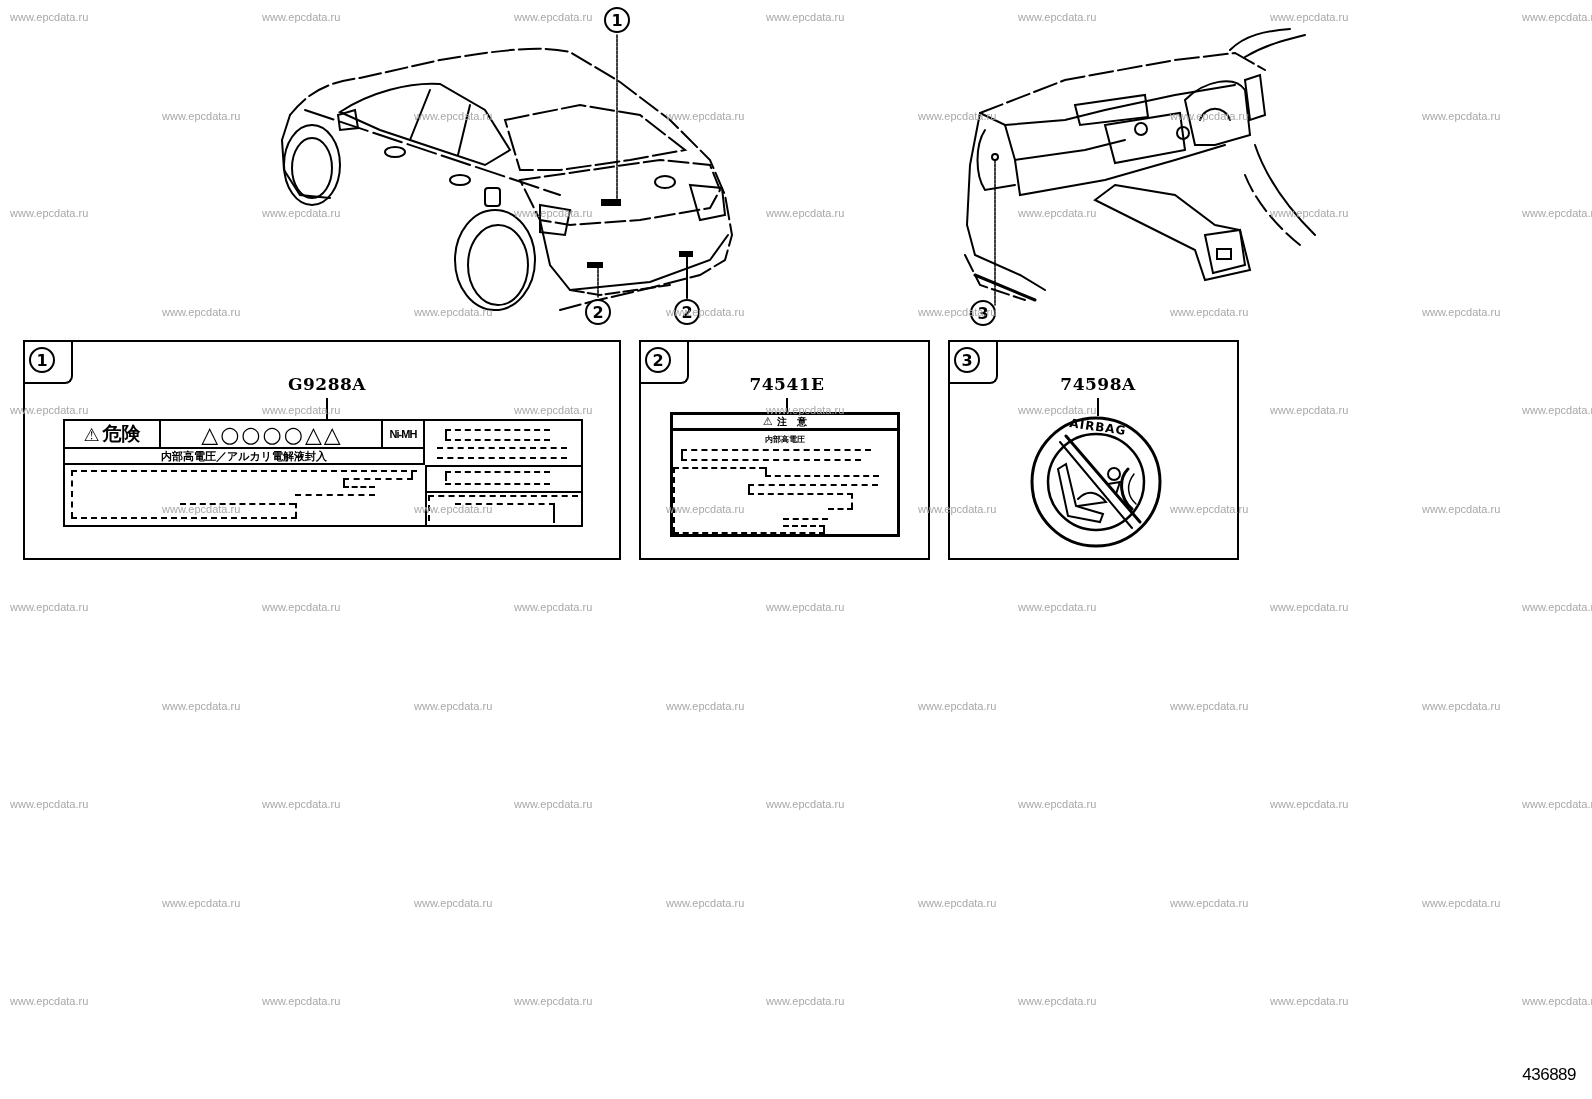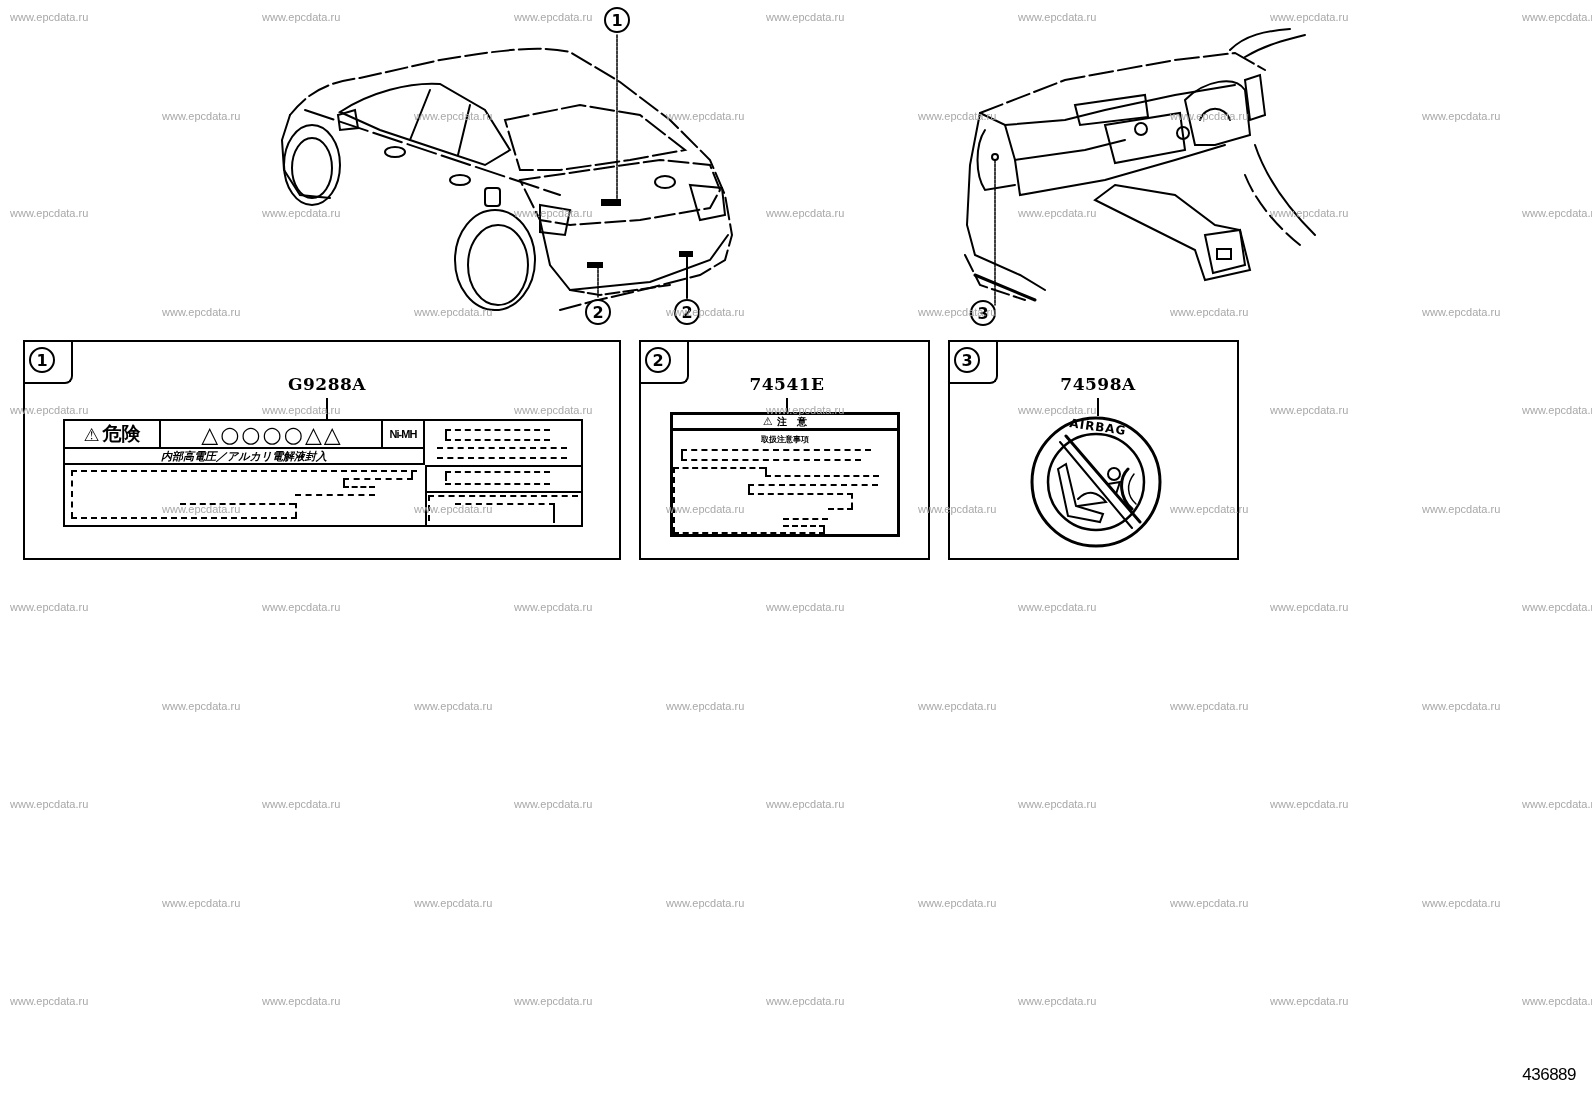--- a/index.html
+++ b/index.html
@@ -205,21 +205,21 @@
     <div class="cell" style="left:96px; top:0; width:222px; height:28px; border-right:2px solid #000; border-bottom:2px solid #000; font-size:22px; gap:2px; font-family:'DejaVu Sans', sans-serif;">
       <span>△</span>
       <span>○</span>
       <span>○</span>
       <span>○</span>
       <span>○</span>
       <span>△</span>
       <span>△</span>
     </div>
     <div class="cell" style="left:318px; top:0; width:42px; height:28px; border-right:2px solid #000; border-bottom:2px solid #000; font-size:11px; font-weight:bold; font-family:'Liberation Sans Narrow','Liberation Sans', sans-serif; letter-spacing:-1px;">Ni-MH</div>
-    <div class="cell jp" style="left:0; top:28px; width:360px; height:16px; border-right:2px solid #000; border-bottom:2px solid #000; font-size:11px;font-style:italic;">内部高電圧／アルカリ電解液封入</div>
+    <div class="cell jp" style="left:0; top:28px; width:360px; height:16px; border-right:2px solid #000; border-bottom:2px solid #000; font-size:11px;">内部高電圧／アルカリ電解液封入</div>
 
     <div style="position:absolute; left:0; top:44px; width:360px; height:60px; border-right:2px solid #000;">
       <div class="dash" style="left:6px; top:5px; width:346px;"></div>
       <div class="dashv" style="left:6px; top:5px; height:48px;"></div>
       <div class="solid" style="left:346px; top:5px; width:2px; height:8px;"></div>
       <div class="dash" style="left:278px; top:13px; width:70px;"></div>
       <div class="dashv" style="left:278px; top:13px; height:8px;"></div>
       <div class="dash" style="left:278px; top:21px; width:32px;"></div>
       <div class="dash" style="left:230px; top:29px; width:80px;"></div>
       <div class="dash" style="left:115px; top:38px; width:115px;"></div>
@@ -251,21 +251,21 @@
     <div class="callout">2</div>
   </div>
   <div class="partno" style="left:146px; top:32px;">74541E</div>
   <div class="leader" style="left:145px; top:56px; height:16px;"></div>
 
   <div class="lbl" style="left:29px; top:70px; width:230px; height:125px; border-width:3px;">
     <div class="cell jp" style="left:0; top:0; width:224px; height:16px; border-bottom:3px solid #000; font-size:10px; gap:4px;">
       <span style="font-size:11px;">⚠</span>
       <span>注　意</span>
     </div>
-    <div class="cell jp" style="left:0; top:18px; width:224px; height:12px; font-size:8px;">取扱注意事項</div>
+    <div class="cell jp" style="left:0; top:18px; width:224px; height:12px; font-size:8px;">内部高電圧</div>
     <div class="dash" style="left:8px; top:34px; width:190px;"></div>
     <div class="dashv" style="left:8px; top:34px; height:10px;"></div>
     <div class="dash" style="left:8px; top:44px; width:180px;"></div>
     <div class="dash" style="left:0; top:52px; width:92px;"></div>
     <div class="dashv" style="left:92px; top:52px; height:8px;"></div>
     <div class="dash" style="left:92px; top:60px; width:114px;"></div>
     <div class="dash" style="left:75px; top:69px; width:130px;"></div>
     <div class="dashv" style="left:75px; top:69px; height:9px;"></div>
     <div class="dash" style="left:75px; top:78px; width:105px;"></div>
     <div class="dashv" style="left:178px; top:78px; height:15px;"></div>

